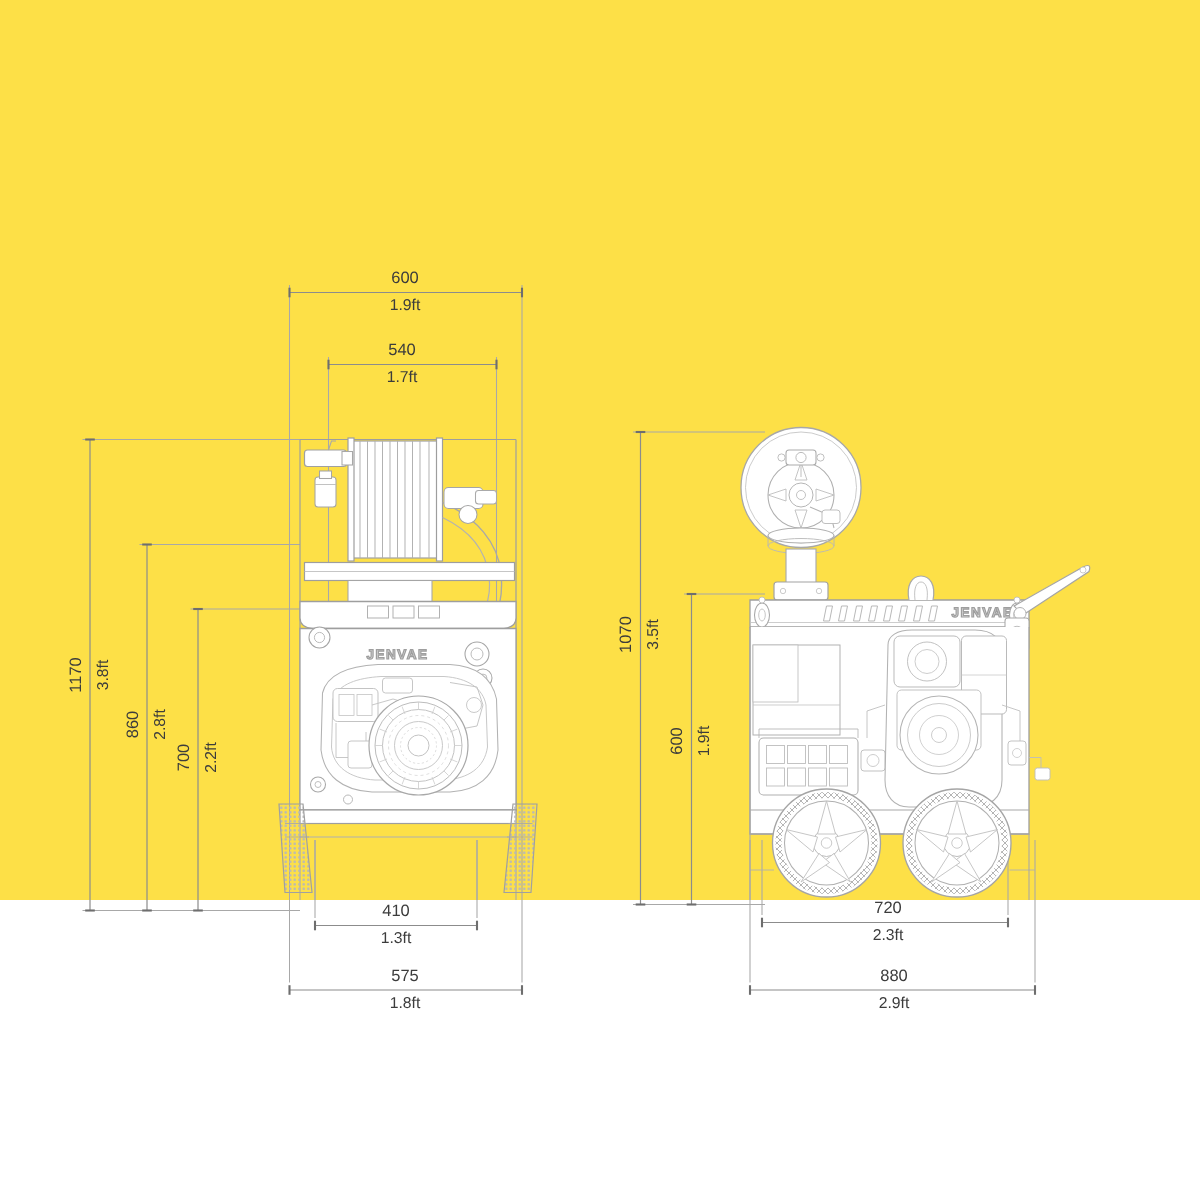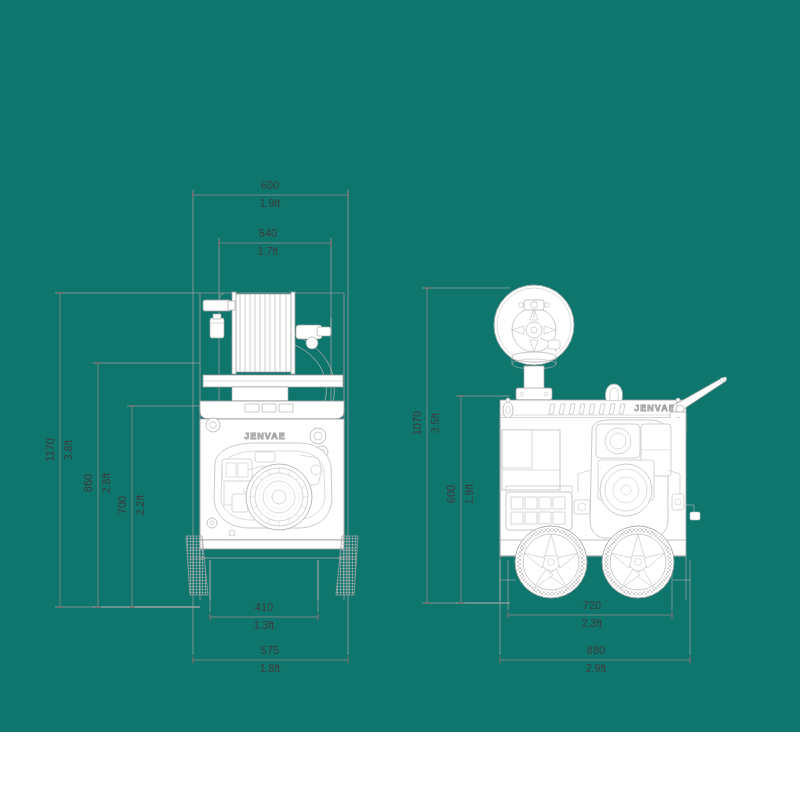--- a/index.html
+++ b/index.html
@@ -9,22 +9,22 @@
   }
   body {
     width: 800px;
     height: 800px;
     font-family: "Liberation Sans", sans-serif;
     overflow: hidden;
   }
   #sheet {
     position: relative;
     width: 800px;
-    height: 732px;
-    background: #0f766e;
+    height: 600px;
+    background: #fde047;
   }
   #drawing-svg {
     position: absolute;
     left: 0;
     top: 0;
     width: 800px;
     height: 800px;
     display: block;
   }
   .dim-text {

